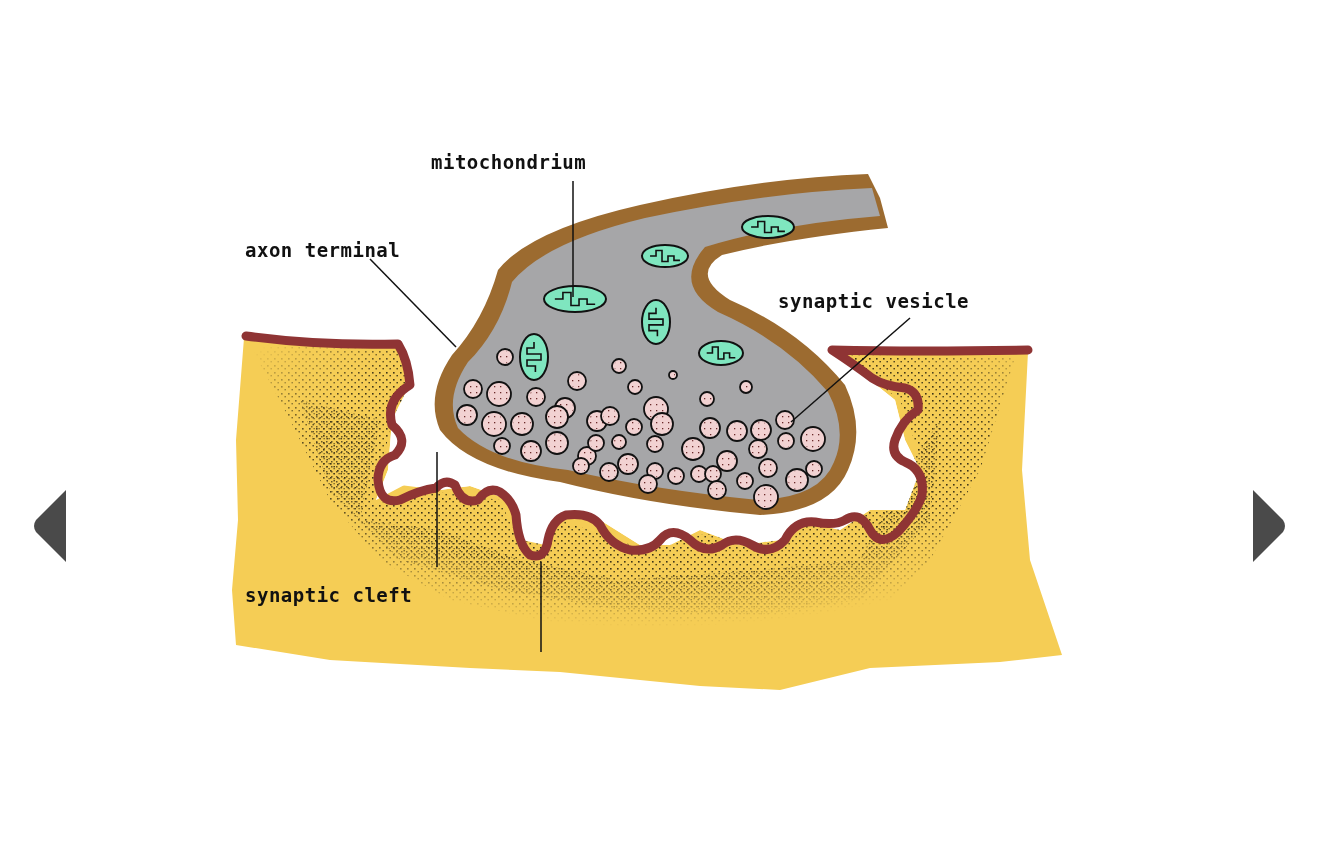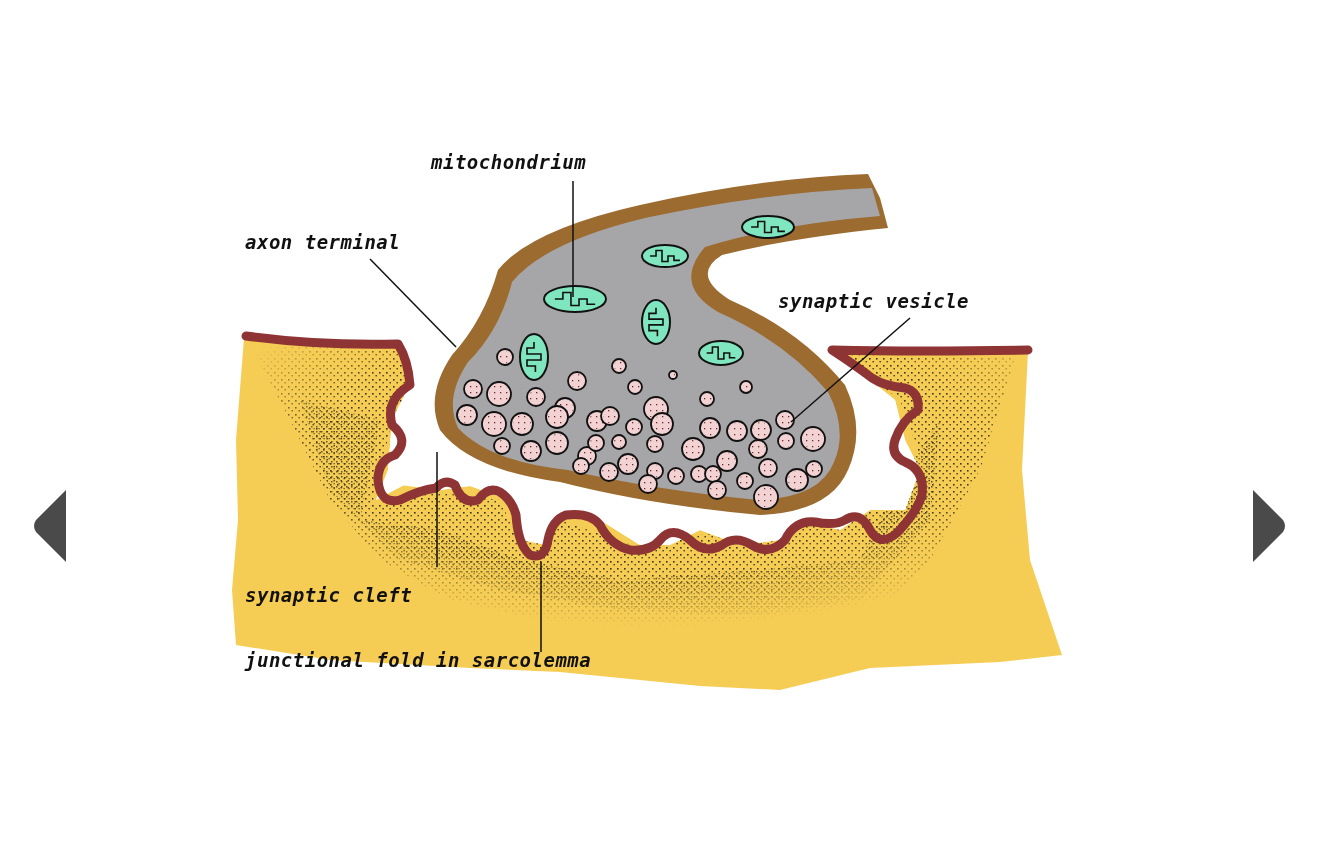--- a/index.html
+++ b/index.html
@@ -1,18 +1,18 @@
 <!DOCTYPE html>
 <html><head>
 <meta charset="utf-8">
 <style>
   html, body { margin: 0; padding: 0; background: #ffffff; }
   body { width: 1320px; height: 847px; position: relative; overflow: hidden;
          font-family: "DejaVu Sans Mono", monospace; }
-  .viewer { position: absolute; left: 0; top: 0; width: 1064px; height: 847px; font-style: italic; }
+  .viewer { position: absolute; left: 0; top: 0; width: 1064px; height: 847px; }
   .nav-arrow { position: absolute; top: 490px; width: 34px; height: 72px; cursor: pointer; }
   .nav-arrow svg { display: block; }
   #prev { left: 32px; }
   #next { left: 1253px; }
   .diagram { position: absolute; left: 0; top: 0; }
   .label { position: absolute; font-family: "DejaVu Sans Mono", monospace; font-weight: bold;
            font-size: 19px; color: #111; letter-spacing: 0.5px; white-space: nowrap; line-height: 1; }
 </style>
 </head>
 <body>
@@ -199,24 +199,23 @@
     <g id="lines-group" stroke="#111" stroke-width="1.5">
         <line x1="573" y1="181" x2="573" y2="297"></line>
         <line x1="370" y1="259" x2="456" y2="347"></line>
         <line x1="910" y1="318" x2="791" y2="422"></line>
         <line x1="437" y1="452" x2="437" y2="567"></line>
         <line x1="541" y1="562" x2="541" y2="652"></line>
       </g>
   </svg>
 
   <div class="label" style="left:431px; top:153px;">mitochondrium</div>
-  <div class="label" style="left:245px; top:233px;">axon terminal</div>
+  <div class="label" style="left:245px; top:241px;">axon terminal</div>
   <div class="label" style="left:778px; top:292px;">synaptic vesicle</div>
   <div class="label" style="left:245px; top:586px;">synaptic cleft</div>
-  <div class="label" style="left:245px; top:651px;">junctional fold in sarcolemma</div>
 
   <div id="prev" class="nav-arrow">
     <svg width="34" height="72" viewBox="0 0 34 72">
       <path d="M34 0 L34 72 L4 42 Q0 36 4 30 Z" fill="#4a4a4a"></path>
     </svg>
   </div>
   <div id="next" class="nav-arrow">
     <svg width="34" height="72" viewBox="0 0 34 72">
       <path d="M0 0 L0 72 L30 42 Q34 36 30 30 Z" fill="#4a4a4a"></path>
     </svg>

